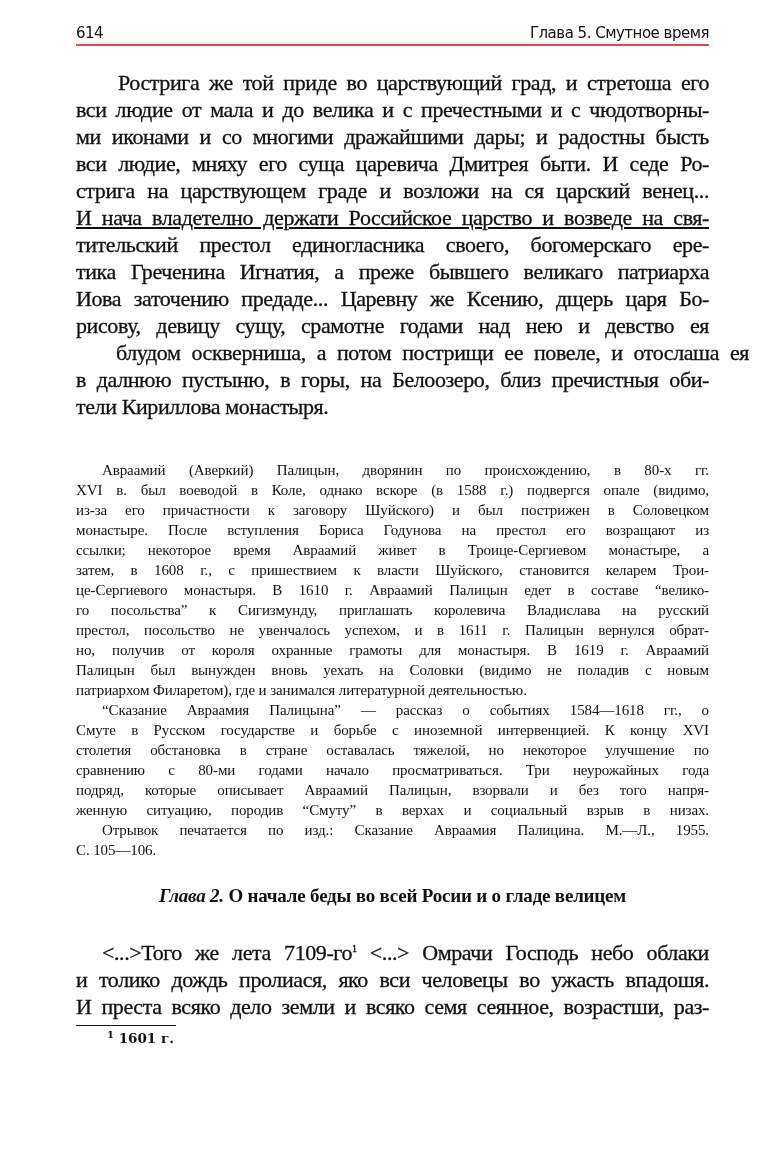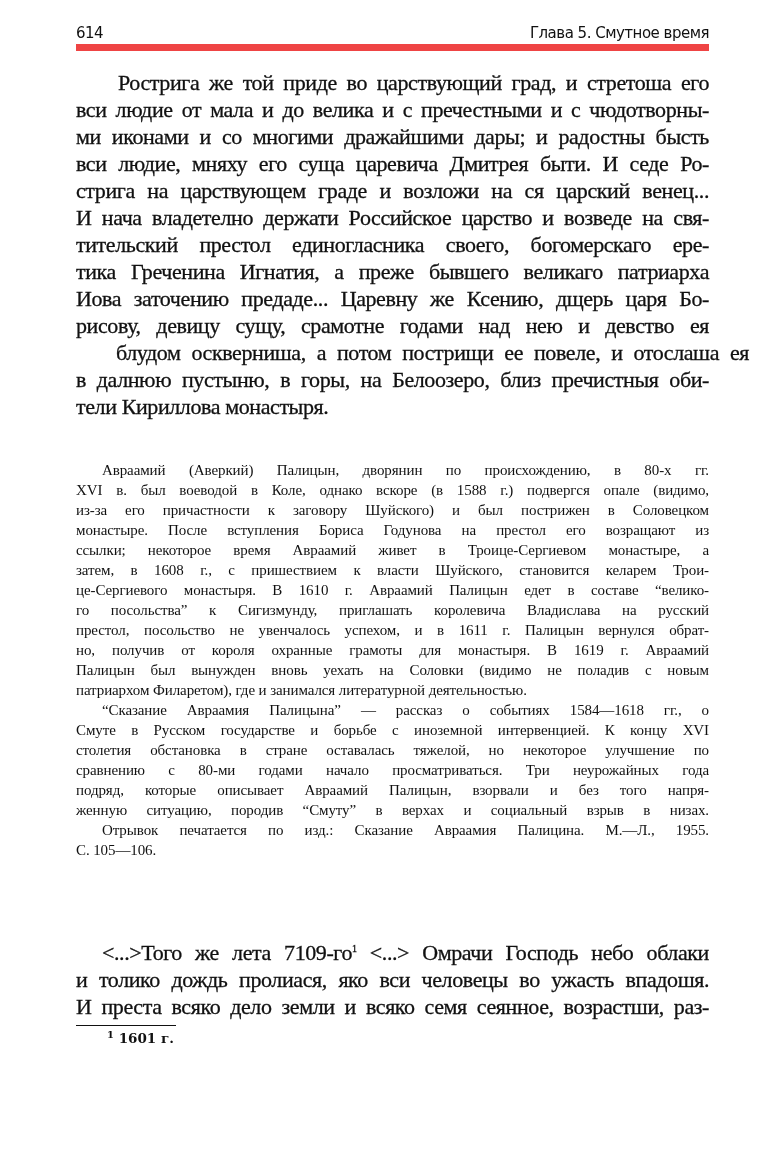--- a/index.html
+++ b/index.html
@@ -1,18 +1,18 @@
 <!DOCTYPE html>
 <html><head>
 <meta charset="utf-8">
 <style>
   html, body { margin: 0; padding: 0; background: #ffffff; }
   body { width: 780px; height: 1151px; position: relative; overflow: hidden; color: #111; }
   .page { position: absolute; left: 0; top: 0; width: 780px; height: 1151px; }
-  .running-head { position: absolute; left: 76px; top: 22px; width: 633px; height: 22px; border-bottom: 7px solid #ef4444; }
+  .running-head { position: absolute; left: 76px; top: 22px; width: 633px; height: 22px; border-bottom: 2px solid #ef4444; }
   .folio { position: absolute; left: 0; top: 2px; font-family: "DejaVu Sans", sans-serif; font-size: 15px; letter-spacing: -0.5px; }
   .chapter-head { position: absolute; right: 0; top: 2px; font-family: "DejaVu Sans", sans-serif; font-size: 15px; letter-spacing: -0.5px; }
   .line { position: absolute; white-space: nowrap; text-align: center; }
   .big { font-family: "Liberation Serif", serif; font-size: 22px; letter-spacing: -0.4px; font-weight: normal; -webkit-text-stroke: 0.3px #111; }
   .small { font-family: Liberation Serif, serif; font-size: 15px; letter-spacing: -0.1px; }
   .justify { text-align: justify; text-align-last: justify; }
   .section-title { position: absolute; left: 0; width: 780px; top: 415px; text-align: center; font-family: "DejaVu Sans", sans-serif; font-style: italic; font-weight: bold; font-size: 23px; letter-spacing: -0.6px; }
   .glava-title { position: absolute; left: 76px; width: 633px; text-align: center; font-family: "Liberation Serif", serif; font-weight: bold; font-size: 19px; letter-spacing: -0.2px; }
   .glava-title i { font-style: italic; }
   .footnote-rule { position: absolute; left: 76px; top: 1025px; width: 100px; border-top: 1px solid #111; }
@@ -28,21 +28,21 @@
     <span class="folio">614</span>
     <span class="chapter-head">Глава 5. Смутное время</span>
   </div>
 
   <div>
     <div class="line big justify" style="left:118px;top:70px;width:591px;">Рострига же той приде во царствующий град, и стретоша его</div>
     <div class="line big justify" style="left:76px;top:97px;width:633px;">вси людие от мала и до велика и с пречестными и с чюдотворны-</div>
     <div class="line big justify" style="left:76px;top:124px;width:633px;">ми иконами и со многими дражайшими дары; и радостны бысть</div>
     <div class="line big justify" style="left:76px;top:151px;width:633px;">вси людие, мняху его суща царевича Дмитрея быти. И седе Ро-</div>
     <div class="line big justify" style="left:76px;top:178px;width:633px;">стрига на царствующем граде и возложи на ся царский венец...</div>
-    <div class="line big justify" style="left:76px;top:205px;width:633px;">И нача владетелно держати Российское царство и возведе на свя-</div>
+    <div class="line big justify" style="left:76px;top:205px;width:633px;text-decoration:underline;">И нача владетелно держати Российское царство и возведе на свя-</div>
     <div class="line big justify" style="left:76px;top:232px;width:633px;">тительский престол единогласника своего, богомерскаго ере-</div>
     <div class="line big justify" style="left:76px;top:259px;width:633px;">тика Греченина Игнатия, а преже бывшего великаго патриарха</div>
     <div class="line big justify" style="left:76px;top:286px;width:633px;">Иова заточению предаде... Царевну же Ксению, дщерь царя Бо-</div>
     <div class="line big justify" style="left:76px;top:313px;width:633px;">рисову, девицу сущу, срамотне годами над нею и девство ея</div>
     <div class="line big justify" style="left:76px;top:340px;width:633px;margin-left:40px;">блудом оскверниша, а потом пострищи ее повеле, и отослаша ея</div>
     <div class="line big justify" style="left:76px;top:367px;width:633px;">в далнюю пустыню, в горы, на Белоозеро, близ пречистныя оби-</div>
     <div class="line big" style="left:76px;top:394px;">тели Кириллова монастыря.</div>
   </div>
 
 
@@ -62,20 +62,21 @@
     <div class="line small justify" style="left:102px;top:702px;width:607px;">“Сказание Авраамия Палицына” — рассказ о событиях  1584—1618 гг., о</div>
     <div class="line small justify" style="left:76px;top:722px;width:633px;">Смуте в Русском государстве и борьбе с иноземной интервенцией. К концу XVI</div>
     <div class="line small justify" style="left:76px;top:742px;width:633px;">столетия обстановка в стране оставалась тяжелой, но некоторое улучшение по</div>
     <div class="line small justify" style="left:76px;top:762px;width:633px;">сравнению с 80-ми годами начало просматриваться. Три неурожайных года</div>
     <div class="line small justify" style="left:76px;top:782px;width:633px;">подряд, которые описывает Авраамий Палицын, взорвали и без того напря-</div>
     <div class="line small justify" style="left:76px;top:802px;width:633px;">женную ситуацию, породив “Смуту” в верхах и социальный взрыв в низах.</div>
     <div class="line small justify" style="left:102px;top:822px;width:607px;">Отрывок печатается по изд.: Сказание Авраамия Палицина. М.—Л., 1955.</div>
     <div class="line small" style="left:76px;top:842px;">С. 105—106.</div>
   </div>
 
+  <div class="glava-title" style="top:885px;"><i>Глава 2.</i><span> О начале беды во всей Росии и о гладе велицем</span></div>
 
   <div>
     <div class="line big justify" style="left:102px;top:940px;width:607px;"><span>&lt;...&gt;Того же лета 7109-го</span><sup>1</sup><span> &lt;...&gt; Омрачи Господь небо облаки</span></div>
     <div class="line big justify" style="left:76px;top:967px;width:633px;">и толико дождь пролиася, яко вси человецы во ужасть впадошя.</div>
     <div class="line big justify" style="left:76px;top:994px;width:633px;">И преста всяко дело земли и всяко семя сеянное, возрастши, раз-</div>
   </div>
 
   <div class="footnote-rule"></div>
   <div class="footnote"><sup>1</sup><span> 1601 г.</span></div>
 

